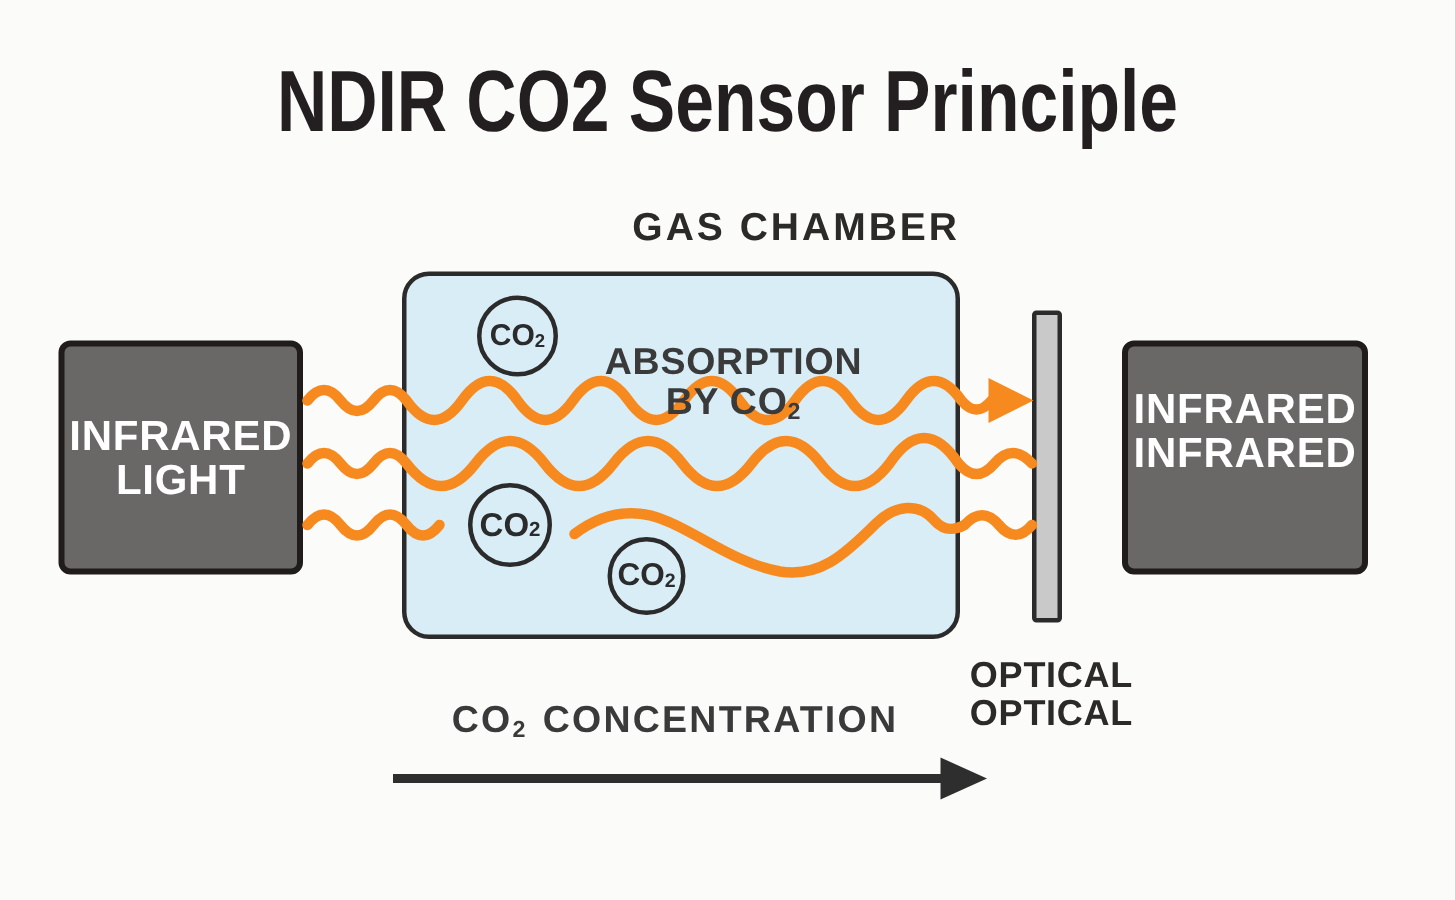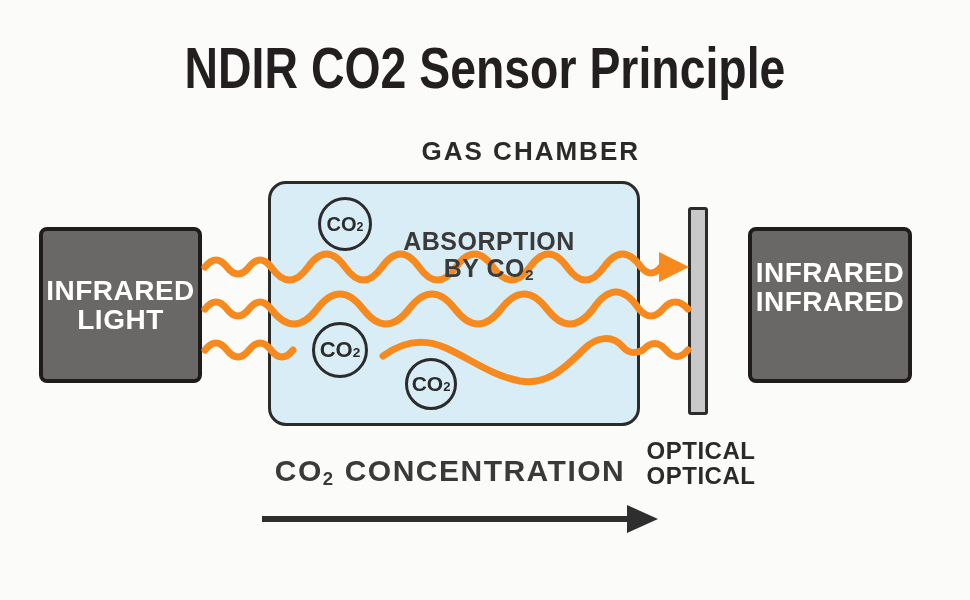--- a/index.html
+++ b/index.html
@@ -61,22 +61,22 @@
     position:absolute;left:688px;top:207px;width:20px;height:208px;
     background:var(--filter-fill);border:3px solid var(--filter-border);
     border-radius:3px;box-sizing:border-box;
   }
   .filter-label{
     position:absolute;left:630px;top:438px;width:142px;text-align:center;
     font-size:24px;line-height:25px;font-weight:700;color:#2b2a29;letter-spacing:.5px;
   }
 
   .concentration{
-    position:absolute;left:250px;top:454px;width:400px;text-align:center;
-    font-size:30px;font-weight:700;letter-spacing:1.5px;color:var(--label-ink);
+    position:absolute;left:250px;top:466px;width:400px;text-align:center;
+    font-size:25px;font-weight:700;letter-spacing:1.5px;color:var(--label-ink);
     white-space:nowrap;
   }
   .concentration .rest{margin-left:10px;}
 
   .overlay-svg{position:absolute;left:0;top:0;width:970px;height:600px;pointer-events:none;}
 </style>
 </head>
 <body>
 
 <div id="canvas">

